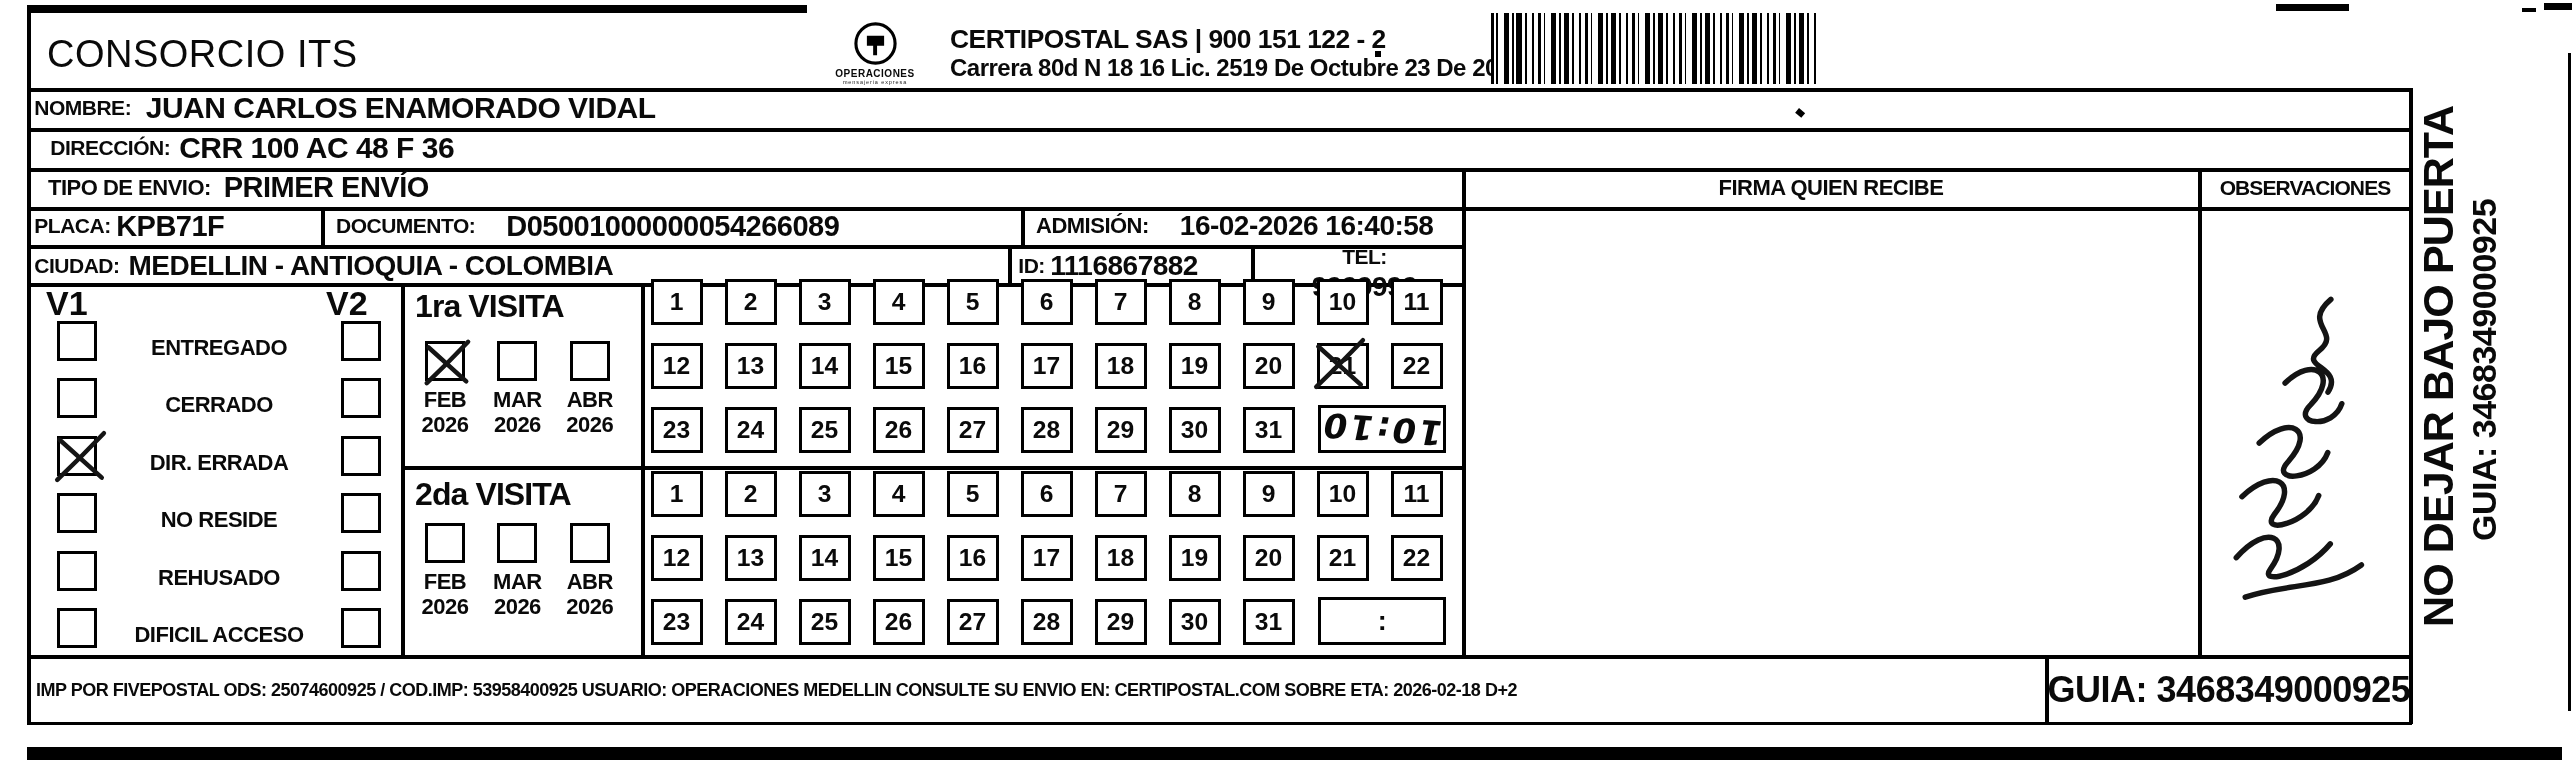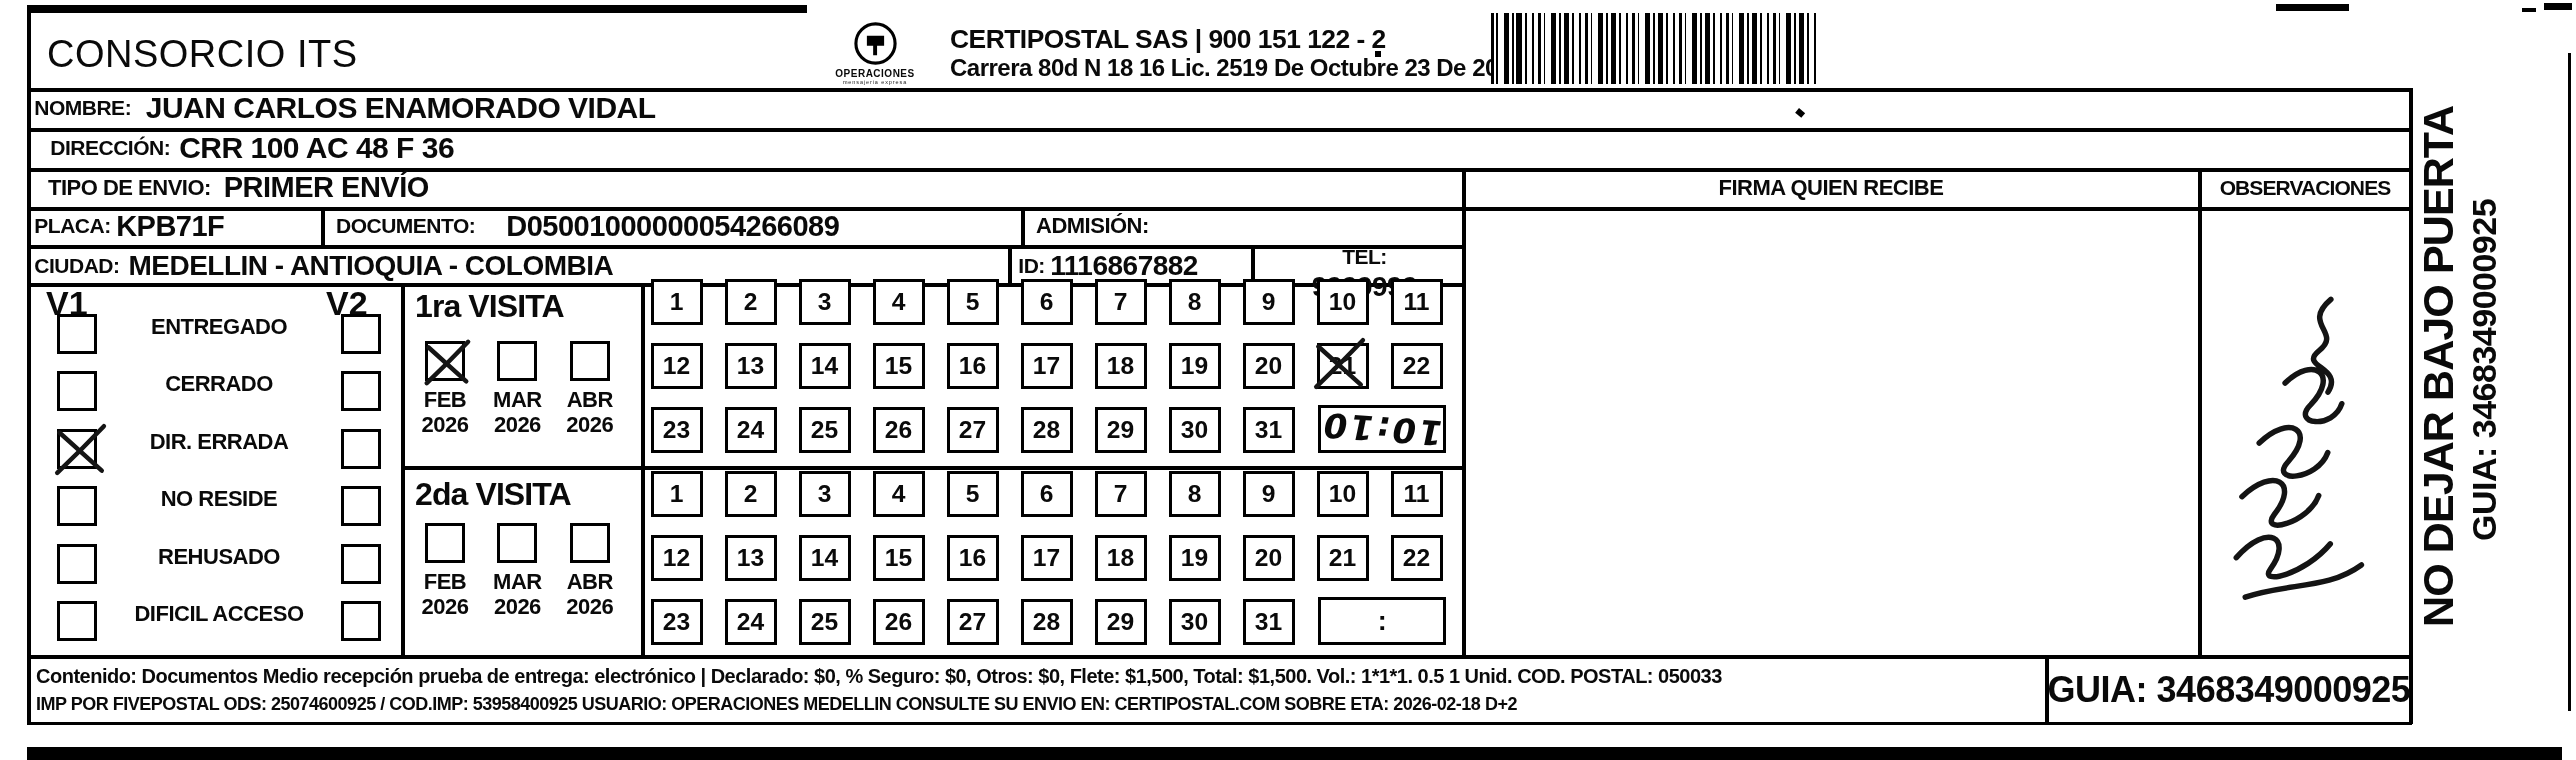--- a/index.html
+++ b/index.html
@@ -24,21 +24,21 @@
     background:repeating-linear-gradient(90deg,
       #000 0 2.7px,#fff 2.7px 5.5px,#000 5.5px 7.3px,#fff 7.3px 12.8px,
       #000 12.8px 18px,#fff 18px 21px,#000 21px 23px,#fff 23px 25.5px,
       #000 25.5px 31px,#fff 31px 34px,#000 34px 36px,#fff 36px 41px,
       #000 41px 43px,#fff 43px 47px);
   }
   .colhead{position:absolute;display:flex;align-items:center;justify-content:center;font-weight:700;}
   .bigv{font-size:34px;font-weight:700;}
   .visittitle{font-size:32px;font-weight:700;letter-spacing:-0.9px;white-space:nowrap;}
   .statuslist{position:absolute;display:flex;flex-direction:column;justify-content:space-between;}
-  .statusrow{display:flex;align-items:flex-start;height:47px;padding:0 20px 0 30px;}
+  .statusrow{display:flex;align-items:flex-end;height:47px;padding:0 20px 0 30px;}
   .statuslabel{flex:1;text-align:center;font-size:22px;font-weight:700;letter-spacing:-0.5px;}
   .cb{width:40px;height:40px;border:3.6px solid #000;position:relative;flex:0 0 auto;box-sizing:border-box;background:#fff;}
   .monthrow{position:absolute;display:flex;gap:6.4px;}
   .monthcol{display:flex;flex-direction:column;align-items:center;width:66px;}
   .mlabel{font-size:22px;font-weight:700;margin-top:7.3px;line-height:24px;letter-spacing:-0.5px;}
   .myear{font-size:22px;font-weight:700;line-height:25.5px;letter-spacing:-0.5px;}
   .daygrid{position:absolute;display:grid;grid-template-columns:repeat(11,1fr);grid-auto-rows:46px;row-gap:18px;}
   .gcell{display:flex;align-items:center;justify-content:flex-start;}
   .daybox{width:46px;height:40px;border:3.6px solid #000;display:flex;align-items:center;justify-content:center;
     position:relative;margin-left:5.5px;box-sizing:content-box;background:#fff;}
@@ -135,20 +135,21 @@
 <div class="cellrow" style="left:27px;top:207px;width:294px;height:38px;padding-left:7.3px;gap:5.5px;">
   <span class="lbl" style="font-size:21px;">PLACA:</span>
   <span class="val" style="font-size:29px;">KPB71F</span>
 </div>
 <div class="cellrow" style="left:325px;top:207px;width:697px;height:38px;padding-left:11px;gap:31px;">
   <span class="lbl" style="font-size:21px;">DOCUMENTO:</span>
   <span class="val" style="font-size:29px;">D05001000000054266089</span>
 </div>
 <div class="cellrow" style="left:1025px;top:207px;width:437px;height:38px;padding-left:11px;gap:31px;">
   <span class="lbl" style="font-size:22px;">ADMISIÓN:</span>
+  <span class="val" style="font-size:28px;">16-02-2026 16:40:58</span>
 </div>
 
 <div class="cellrow" style="left:27px;top:245px;width:980px;height:41px;padding-left:7.3px;gap:9px;">
   <span class="lbl" style="font-size:21px;">CIUDAD:</span>
   <span class="val" style="font-size:28px;">MEDELLIN - ANTIOQUIA - COLOMBIA</span>
 </div>
 <div class="cellrow" style="left:1011px;top:245px;width:240px;height:41px;padding-left:7.3px;gap:5.5px;">
   <span class="lbl" style="font-size:21px;">ID:</span>
   <span class="val" style="font-size:28px;">1116867882</span>
 </div>
@@ -578,17 +579,16 @@
            M58 175 C94 146 122 166 88 198 C64 220 118 222 132 192
            M34 232 C72 202 98 222 68 254 C48 276 104 268 118 238
            M22 298 C60 262 86 282 58 314 C44 330 94 324 126 292
            M28 342 C78 330 118 342 158 318" fill="none" stroke="#141414" stroke-width="6" stroke-linecap="round"></path>
 </svg>
 
 <div class="sidetext side1" style="left:2413px;top:47px;width:51px;height:638px;">NO DEJAR BAJO PUERTA</div>
 <div class="sidetext side2" style="left:2464px;top:128px;width:40px;height:483px;">GUIA: 3468349000925</div>
 
 <div class="abs" style="left:36px;top:658px;width:2002px;height:64px;display:flex;flex-direction:column;justify-content:space-evenly;">
-  <div class="footline1">Contenido: Documentos Medio recepción prueba de entrega: electrónico | Declarado: $0, % Seguro: $0, Otros: $0, Flete: $1,500, Total: $1,500. Vol.: 1*1*1. 0.5 1 Unid. COD. POSTAL: 050033</div>
   <div class="footline2">IMP POR FIVEPOSTAL ODS: 25074600925 / COD.IMP: 53958400925 USUARIO: OPERACIONES MEDELLIN CONSULTE SU ENVIO EN: CERTIPOSTAL.COM SOBRE ETA: 2026-02-18 D+2</div>
 </div>
 <div class="guiabox" style="left:2049px;top:655px;width:360px;height:70px;">GUIA: 3468349000925</div>
 
 
 </body></html>

